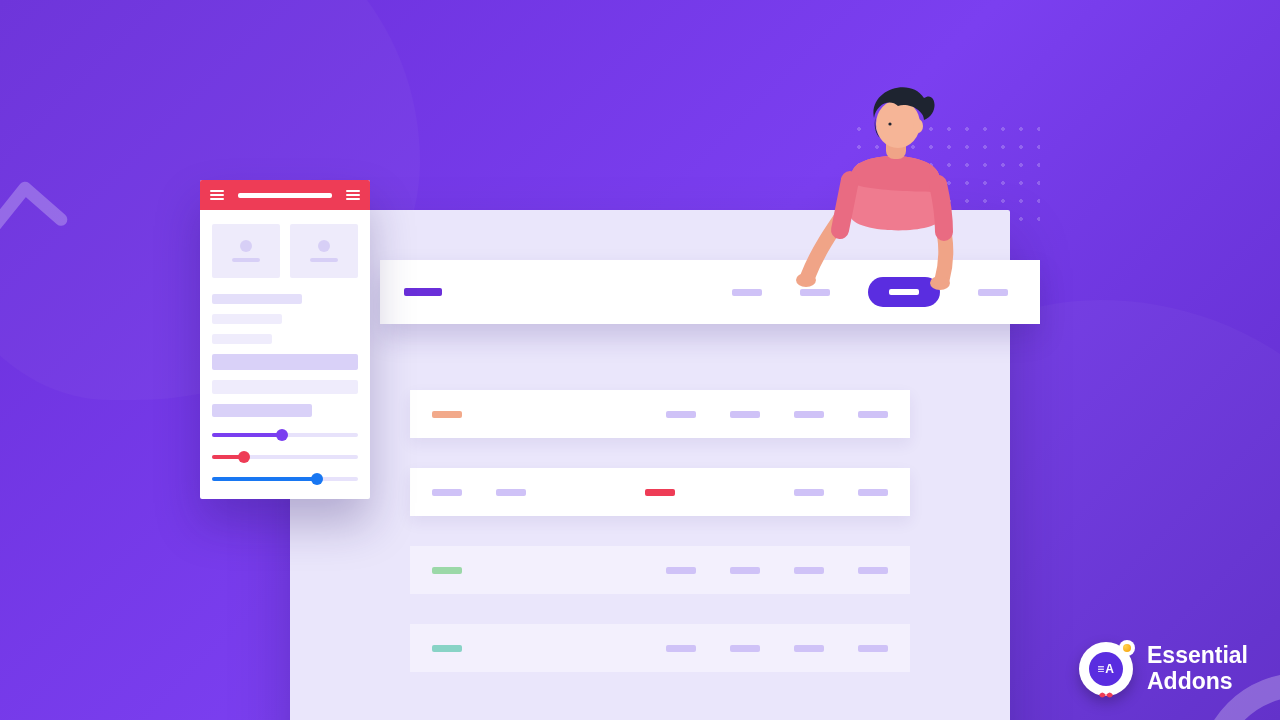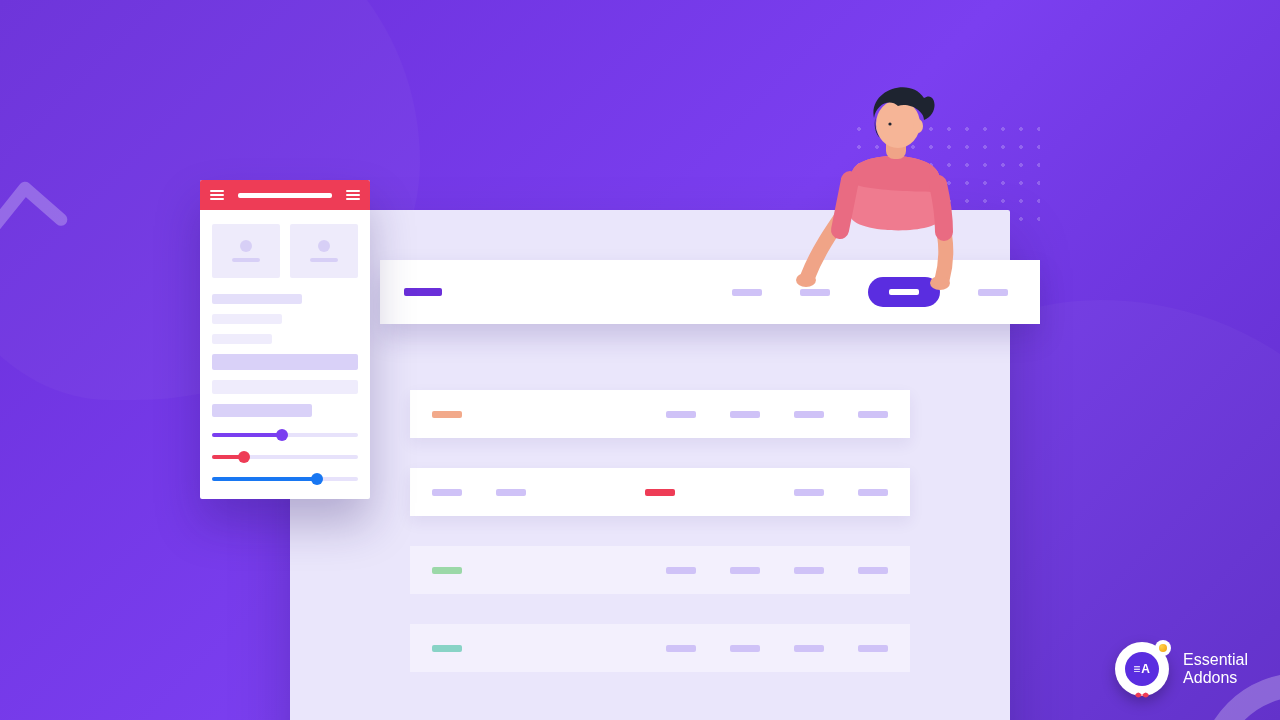--- a/index.html
+++ b/index.html
@@ -224,21 +224,21 @@
     display:flex;align-items:center;justify-content:center;
   }
   .brand-badge .crown::after{
     content:""; width:8px;height:8px;border-radius:50%;
     background:radial-gradient(circle at 30% 30%, #ffd24a, #f59e0b);
   }
   .brand-badge .bow{
     position:absolute; bottom:0px; left:50%; transform:translateX(-50%);
     width:18px;height:10px;
   }
-  .brand-text { line-height:1.12; font-size:16px; font-weight:400; }
+  .brand-text { line-height:1.12; font-size:23px; font-weight:700; }
 </style>
 </head>
 <body>
 
 <div class="bg-blob-1"></div>
 <div class="bg-blob-2"></div>
 <div class="bg-stroke-1">
   <svg viewBox="0 0 100 100">
       <path d="M10 70 L50 20 L90 55" stroke="#fff" stroke-width="14" fill="none" stroke-linecap="round" stroke-linejoin="round"></path>
     </svg>

